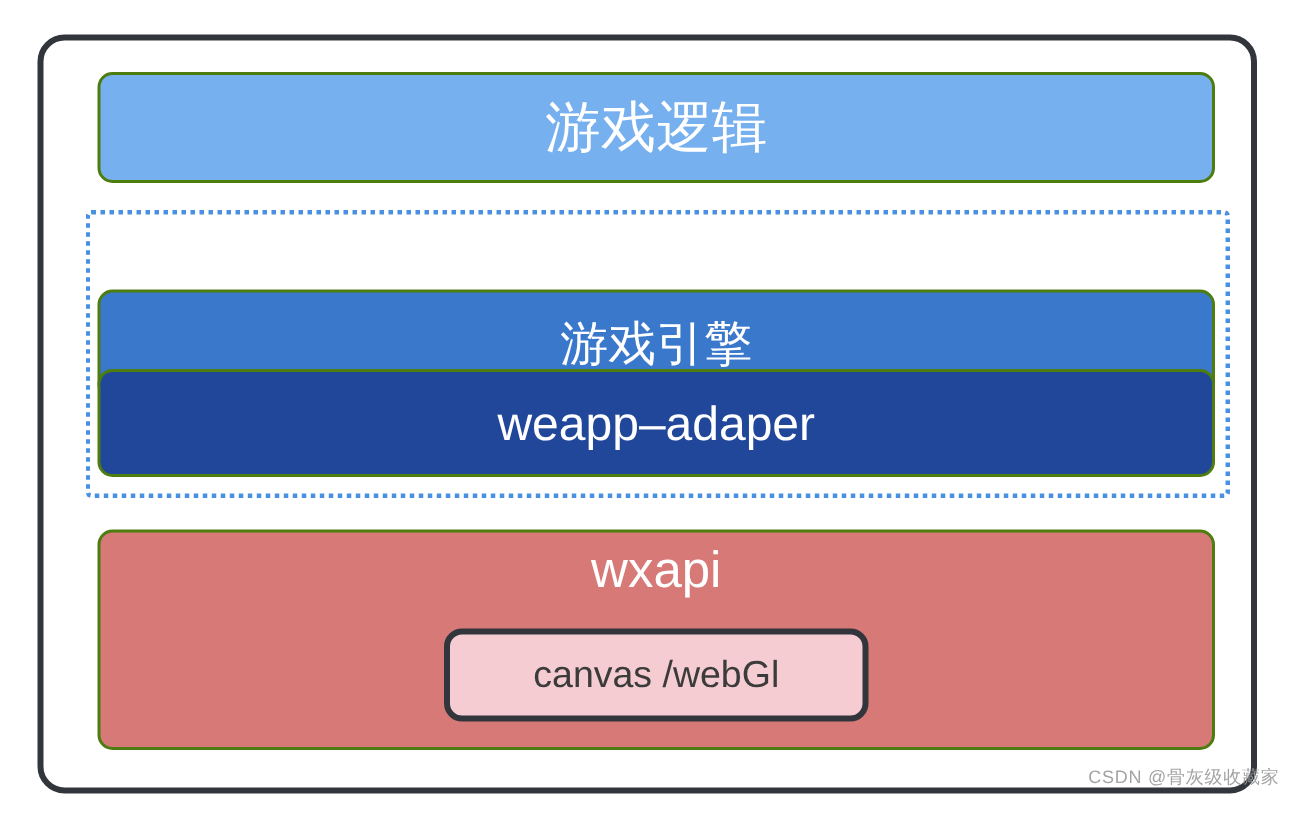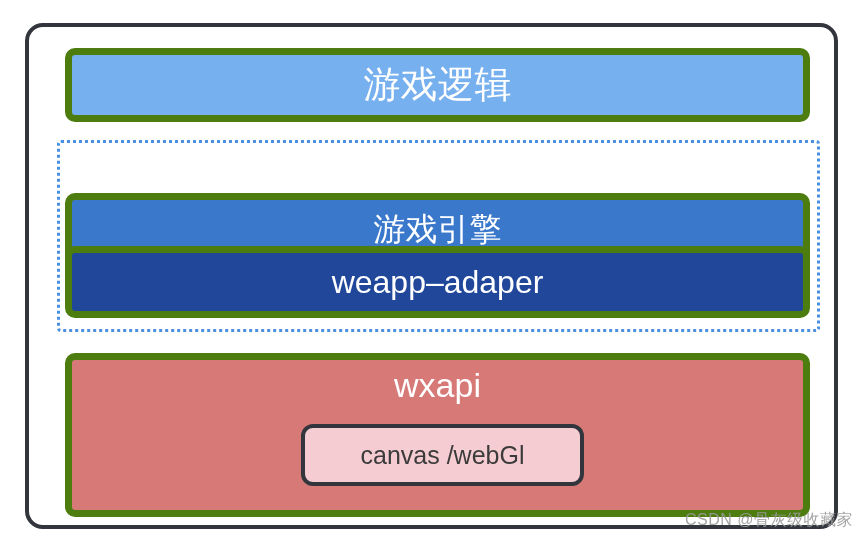--- a/index.html
+++ b/index.html
@@ -24,21 +24,21 @@
     box-sizing: border-box;
     border: 4px solid #32363c;
     border-radius: 18px;
     background: #ffffff;
   }
   .layer {
     position: absolute;
     left: 65px;
     width: 745px;
     box-sizing: border-box;
-    border: 7px solid #4d7c0f;
+    border: 2px solid #4d7c0f;
     border-radius: 10px;
     display: flex;
     align-items: center;
     justify-content: center;
     color: #ffffff;
   }
   .layer-game-logic {
     top: 48px; height: 74px;
     background: #77b0ee;
     font-size: 37px;
@@ -56,21 +56,21 @@
     background: #3a78cc;
     font-size: 32px;
     margin-top: 33px;
   }
   .layer-weapp-adapter {
     top: 246px; height: 72px;
     background: #21479b;
     font-size: 32px;
   }
   .layer-wxapi {
-    top: 353px; height: 164px;
+    top: 353px; height: 147px;
     background: #d67977;
     display: block;
     text-decoration: underline;
   }
   .wxapi-title {
     position: absolute;
     left: 0; top: 6px;
     width: 100%;
     text-align: center;
     font-size: 34px;
@@ -86,21 +86,21 @@
     background: #f5ccd2;
     display: flex;
     align-items: center;
     justify-content: center;
     color: #3b3b3b;
     font-size: 25px;
   }
   .watermark {
     position: absolute;
     right: 15px; top: 510px;
-    font-size: 16px;
+    font-size: 12px;
     color: #9a9a9a;
     opacity: 0.9;
     z-index: 5;
     letter-spacing: 0.5px;
     white-space: nowrap;
   }
 </style>
 </head>
 <body>
 

